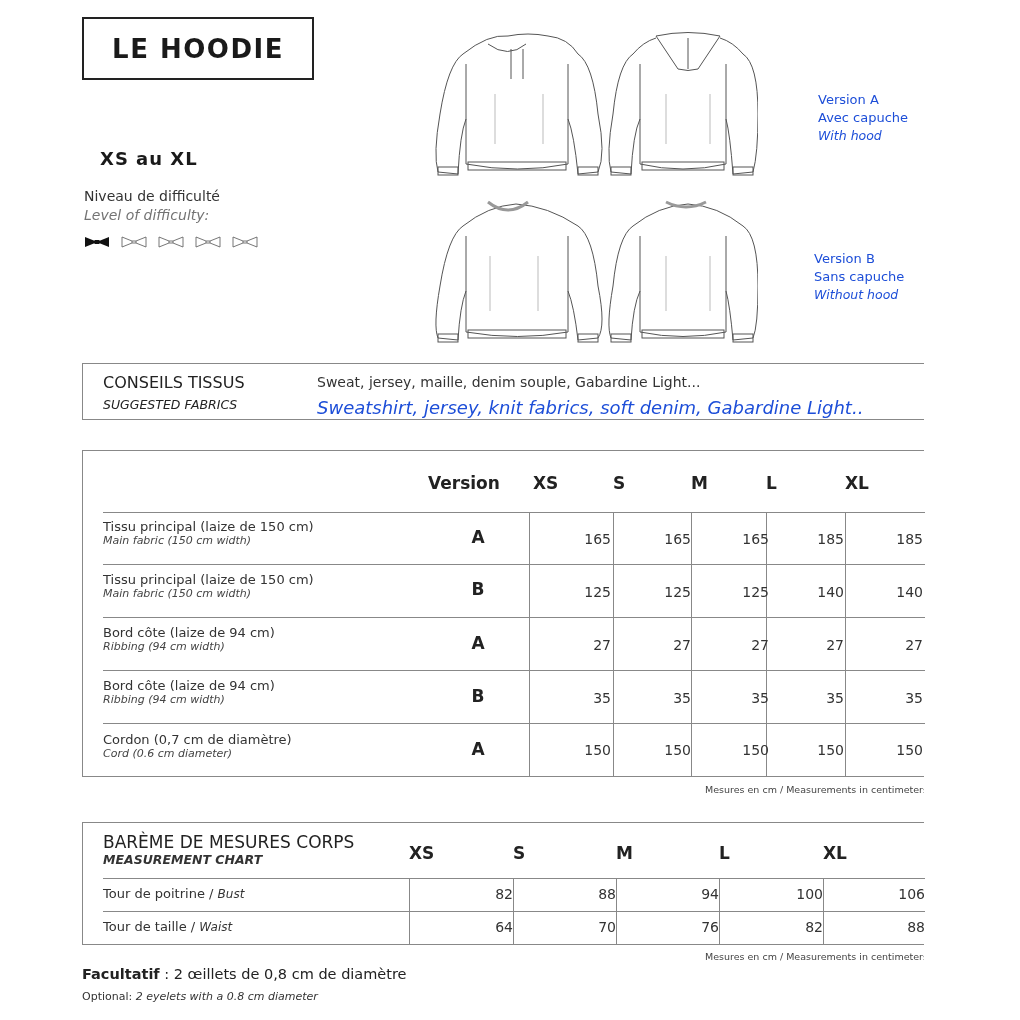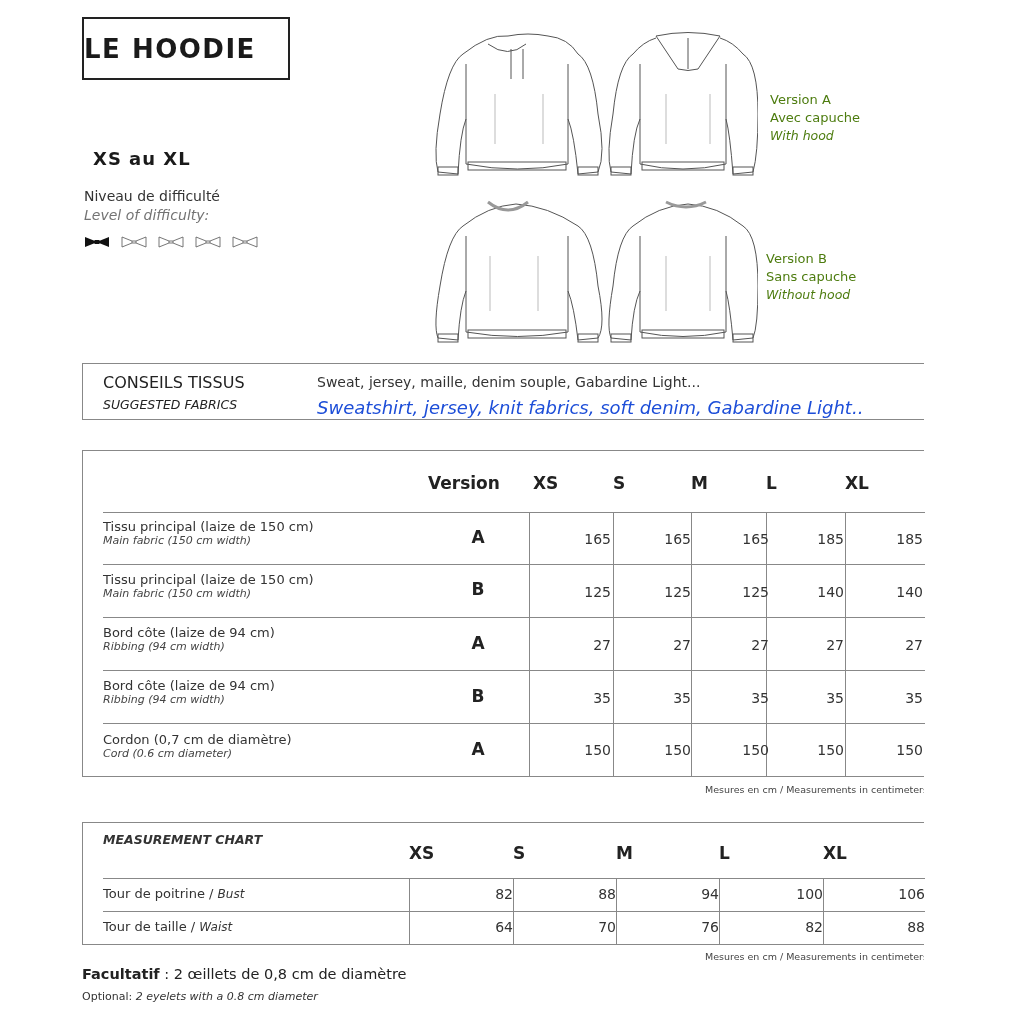--- a/index.html
+++ b/index.html
@@ -1,28 +1,28 @@
 <!DOCTYPE html>
 <html><head>
 <meta charset="utf-8">
 <style>
   html, body { margin: 0; padding: 0; background: #ffffff; }
   body { width: 1020px; height: 1020px; position: relative; overflow: hidden;
          font-family: "DejaVu Sans", "Liberation Sans", sans-serif; color: #1a1a1a; }
   .abs { position: absolute; }
-  .title-box { left: 82px; top: 17px; width: 208px; height: 63px; border: 2px solid #222;
-               display: flex; align-items: center; box-sizing: border-box; }
+  .title-box { left: 82px; top: 17px; width: 232px; height: 63px; border: 2px solid #222;
+               display: flex; align-items: center; justify-content: center; box-sizing: border-box; }
   .title-box span { font-size: 26px; font-weight: bold; letter-spacing: 1.5px; }
-  .sizes { left: 93px; top: 148px; font-size: 18px; font-weight: bold; letter-spacing: 1px; }
+  .sizes { left: 100px; top: 148px; font-size: 18px; font-weight: bold; letter-spacing: 1px; }
   .diff-fr { left: 84px; top: 188px; font-size: 14px; color: #333; }
   .diff-en { left: 84px; top: 207px; font-size: 14px; font-style: italic; color: #737373; }
   .bows { left: 84px; top: 236px; display: flex; gap: 11px; }
   .bows svg { display: block; }
 
-  .ver-label { font-size: 13px; line-height: 18px; color: #4d7c0f; }
+  .ver-label { font-size: 13px; line-height: 18px; color: #1d4ed8; margin-left: 48px; }
   .ver-label .it { font-style: italic; font-size: 12.5px; }
 
   .box { border: 1.5px solid #888; border-right: none; box-sizing: border-box; }
   .fab-box { left: 82px; top: 363px; width: 842px; height: 57px; }
   .fab-title { position: absolute; left: 20px; top: 9px; font-size: 16px; color: #222; }
   .fab-sub { position: absolute; left: 20px; top: 33px; font-size: 12.5px; font-style: italic; color: #222; }
   .fab-fr { position: absolute; left: 234px; top: 10px; font-size: 14px; color: #333; }
   .fab-en { position: absolute; left: 234px; top: 33px; font-size: 18px; font-style: italic; color: #1d4ed8; }
   .t-head-fr { font-size: 17px; color: #222; }
   .t-head-en { font-size: 12.5px; font-style: italic; font-weight: bold; color: #333; }
@@ -208,20 +208,21 @@
   <div class="abs cell" style="left:450px;top:291px;width:78px">150</div>
   <div class="abs cell" style="left:530px;top:291px;width:78px">150</div>
   <div class="abs cell" style="left:608px;top:291px;width:78px">150</div>
   <div class="abs cell" style="left:683px;top:291px;width:78px">150</div>
   <div class="abs cell" style="left:762px;top:291px;width:78px">150</div>
 </div>
 <div class="abs note" style="left:705px;top:784px;width:219px;overflow:hidden">Mesures en cm / Measurements in centimeters</div>
 
 <div class="abs box" style="left:82px;top:822px;width:842px;height:123px">
   <div class="abs" style="left:20px;top:9px">
+    <div class="t-head-fr">BARÈME DE MESURES CORPS</div>
     <div class="t-head-en" style="font-style:italic">MEASUREMENT CHART</div>
   </div>
   <div class="abs col-head" style="left:326px;top:20px;width:100px">XS</div>
   <div class="abs col-head" style="left:430px;top:20px;width:103px">S</div>
   <div class="abs col-head" style="left:533px;top:20px;width:103px">M</div>
   <div class="abs col-head" style="left:636px;top:20px;width:104px">L</div>
   <div class="abs col-head" style="left:740px;top:20px;width:102px">XL</div>
 
   <div class="grid-line" style="left:20px;top:55px;width:822px;height:1px"></div>
   <div class="grid-line" style="left:20px;top:88px;width:822px;height:1px"></div>

